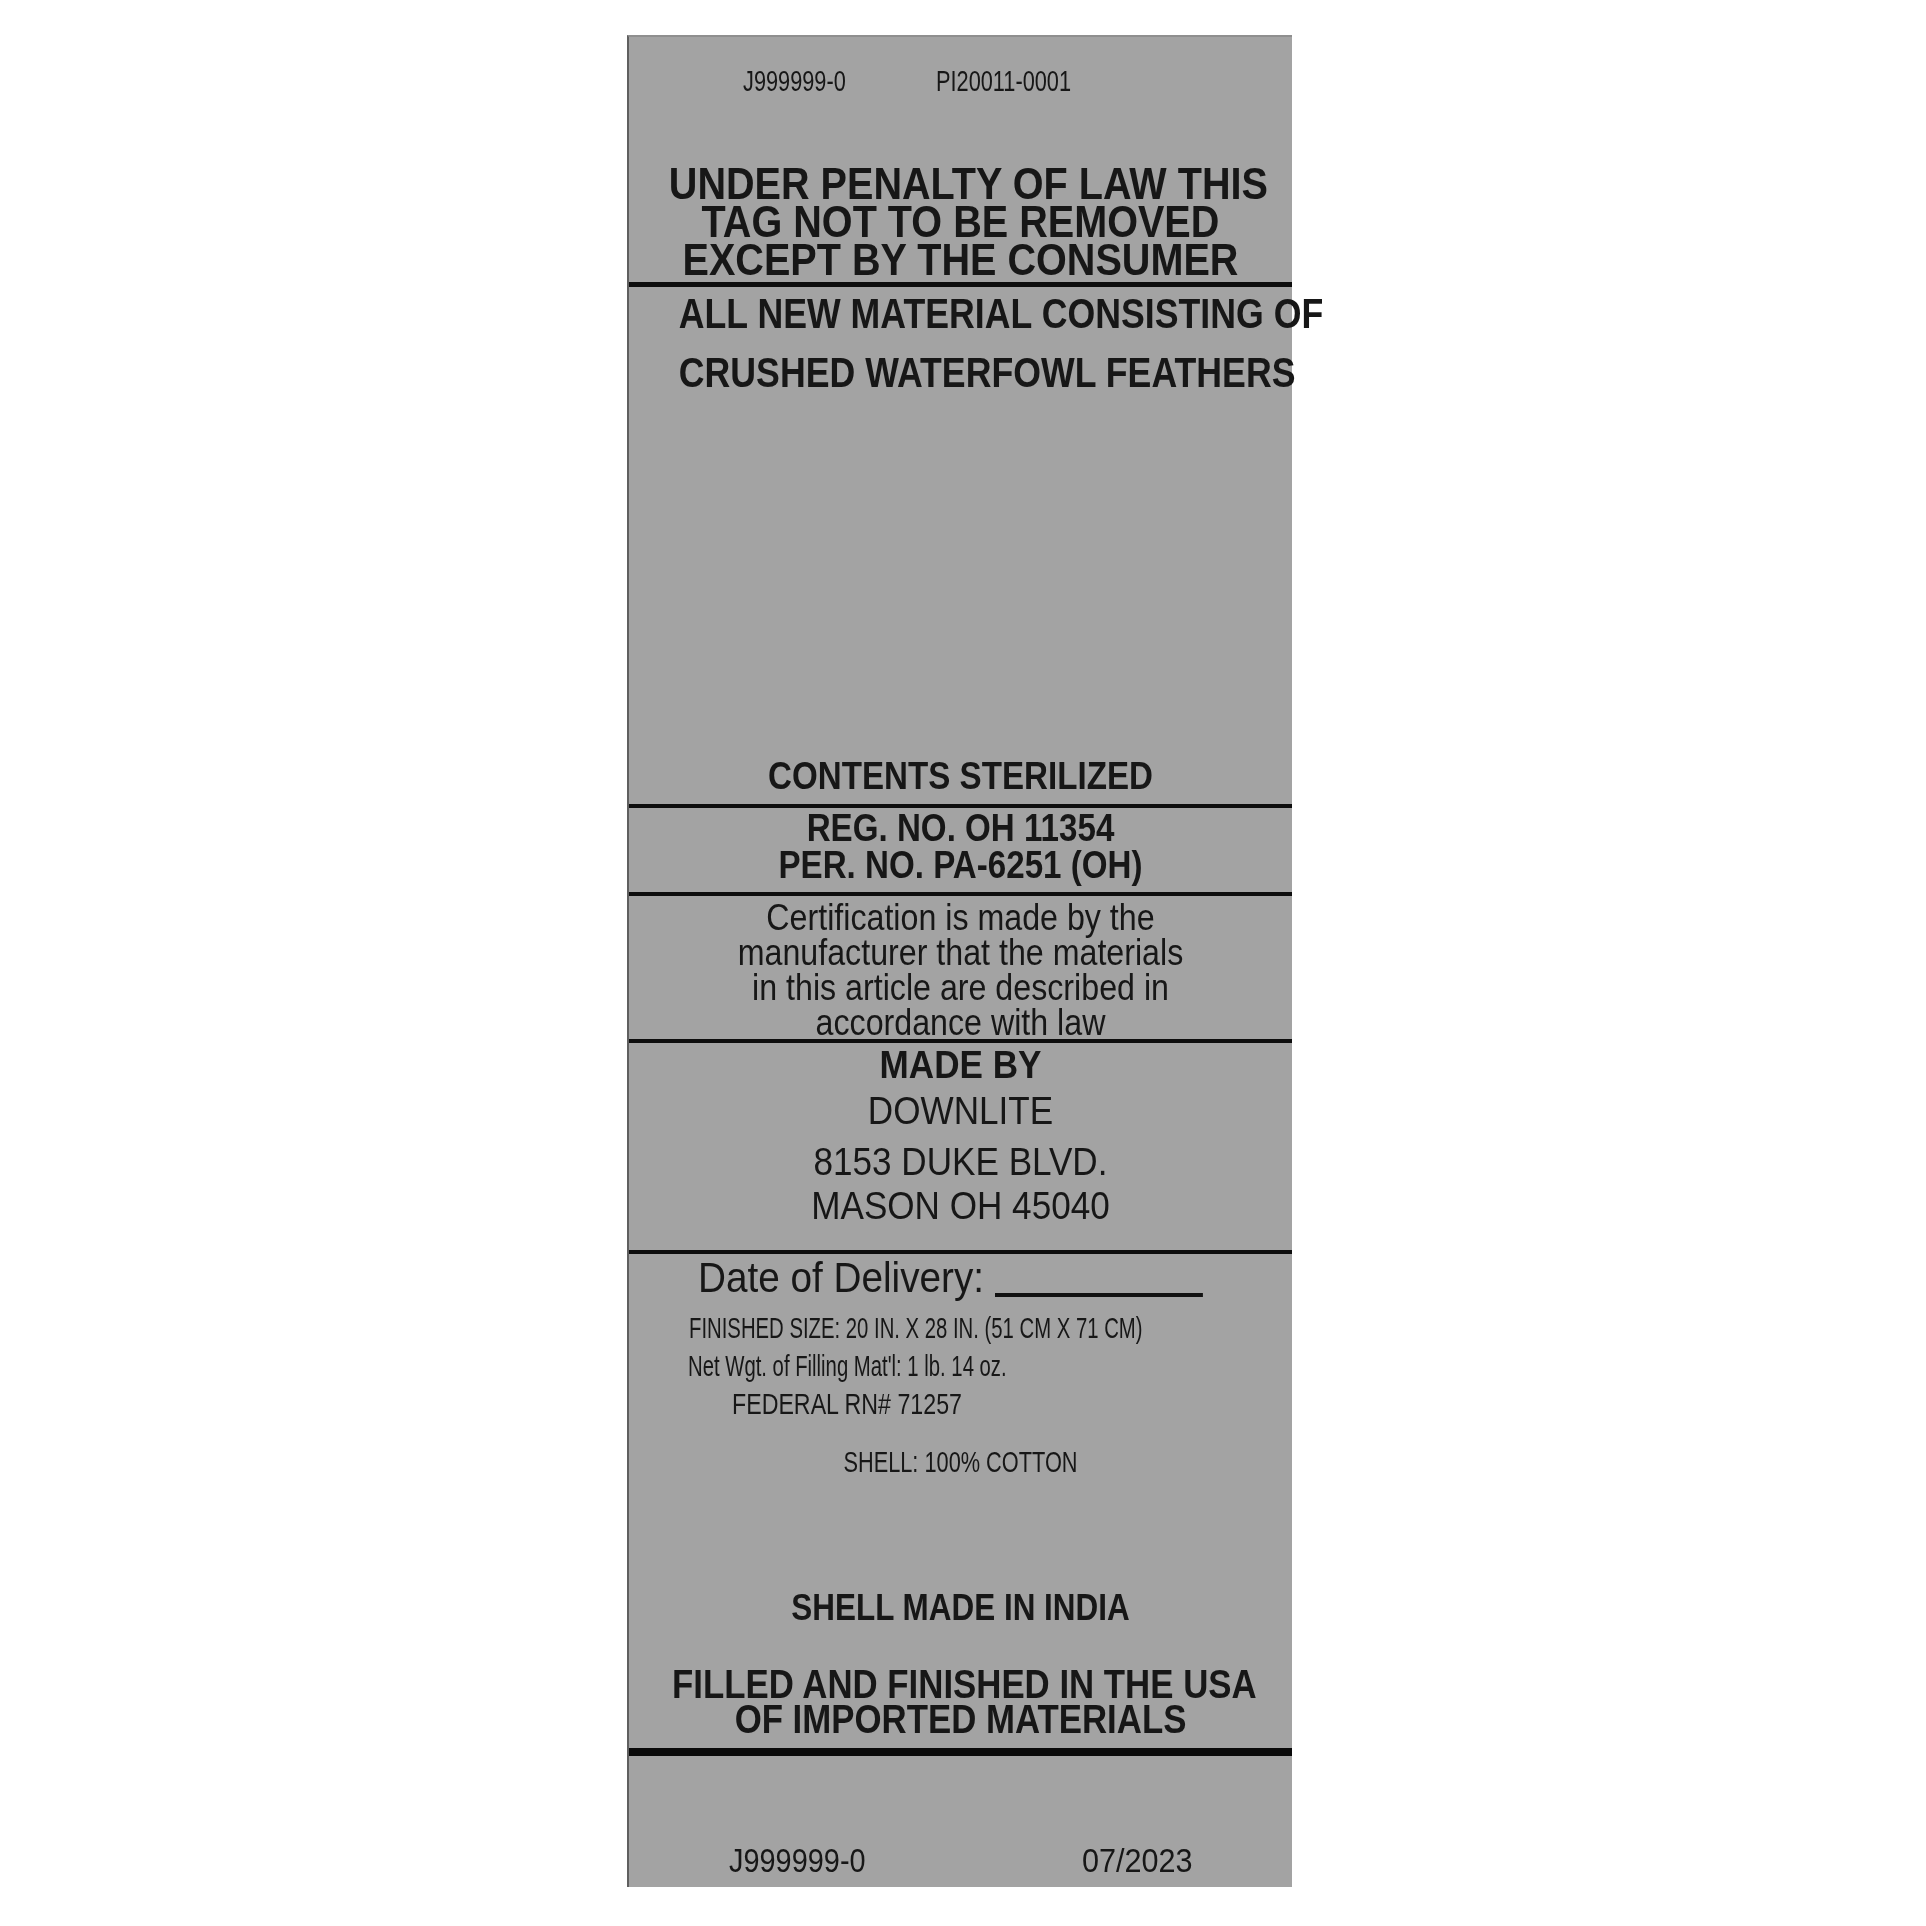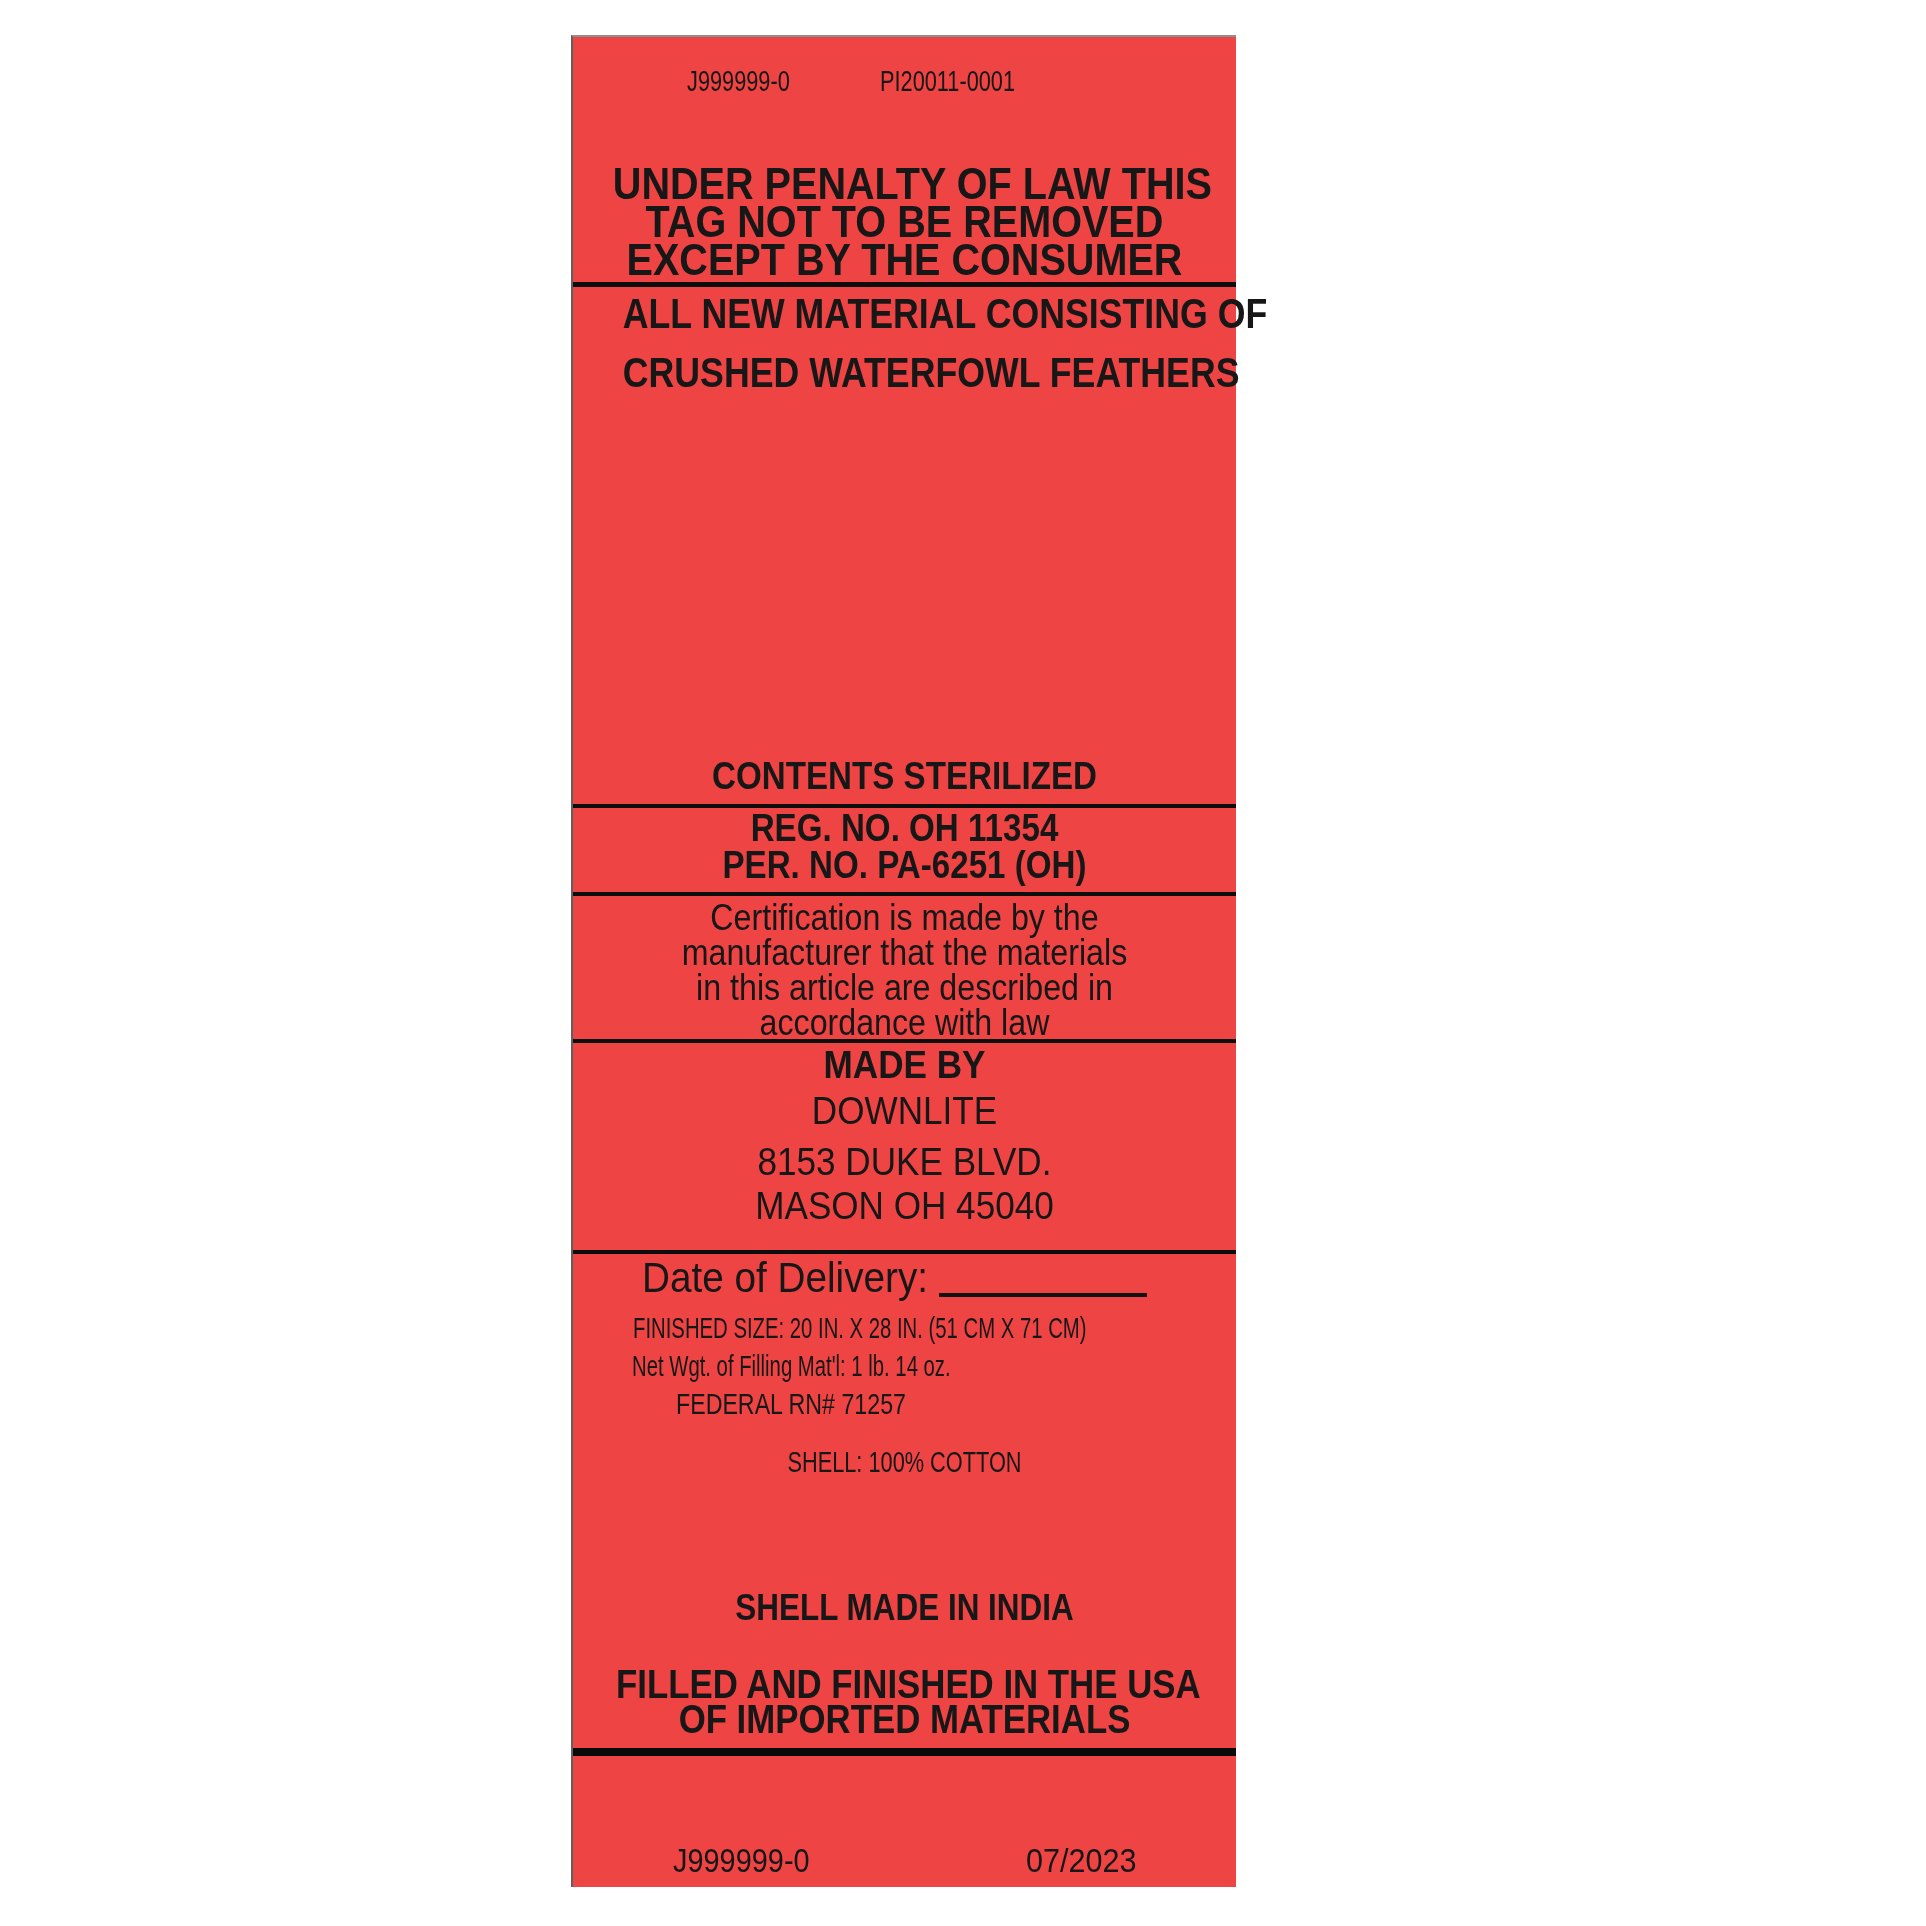--- a/index.html
+++ b/index.html
@@ -1,21 +1,21 @@
 <!DOCTYPE html>
 <html style="font-size:12.3px"><head>
 <meta charset="utf-8">
 <style>
   html,body{margin:0;padding:0;background:#ffffff;}
   body{width:1926px;height:1926px;position:relative;overflow:hidden;
        font-family:"Liberation Sans","DejaVu Sans",sans-serif;color:#171717;}
 
   
-  .sheet{position:absolute;left:571px;top:35px;width:663px;height:1850px;
-         border-left:2.3px solid #5f5f5f;border-top:2.3px solid #8f8f8f;background:#ef4444;}
+  .sheet{position:absolute;left:627px;top:35px;width:663px;height:1850px;
+         border-left:2.3px solid #5f5f5f;border-top:2.3px solid #8f8f8f;background:#a3a3a3;}
 
   
   .t{position:absolute;white-space:nowrap;color:#171717;}
   .c{left:0;width:100%;text-align:center;}
   .b{font-weight:bold;}
 
   
   .rule{position:absolute;left:0;width:100%;background:#0d0d0d;}
   .cx70{transform:scaleX(.70);}
   .cx75{transform:scaleX(.75);}

